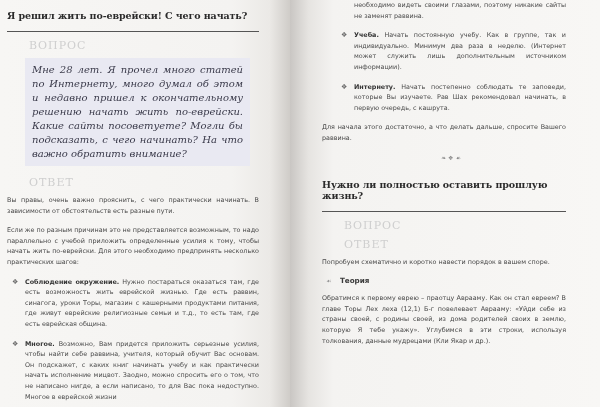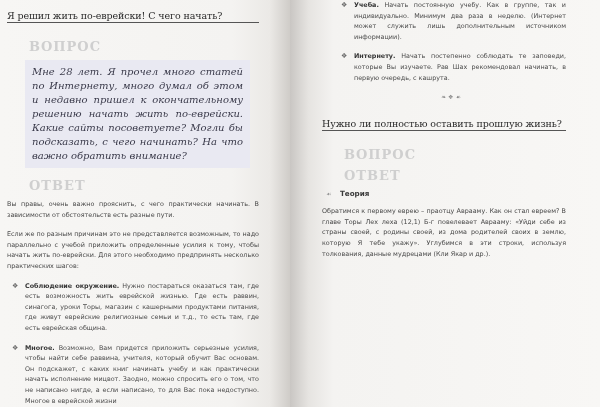--- a/index.html
+++ b/index.html
@@ -4,22 +4,22 @@
 <style>
   html,body{margin:0;padding:0;}
   body{width:600px;height:407px;overflow:hidden;background:#e9e7e4;position:relative;font-family:"DejaVu Sans","Liberation Sans",sans-serif;}
   .spread{position:absolute;left:0;top:0;width:600px;height:407px;display:flex;}
   .page{position:relative;height:407px;overflow:hidden;}
   .page-left{width:290px;background:linear-gradient(to right,#f7f6f4 0%,#f4f3f1 80%,#ebe9e6 93%,#cfccc8 100%);}
   .page-right{width:310px;background:linear-gradient(to right,#c9c6c3 0%,#e6e4e1 6%,#f4f3f1 14%,#f8f7f5 100%);}
   .content{position:absolute;}
   .page-left .content{left:7px;top:10px;width:252px;}
   .page-right .content{left:46px;top:0px;width:230px;}
-  .heading{font-family:"DejaVu Serif","Liberation Serif",serif;font-weight:normal;font-size:9.5px;color:#2a2a2a;border-bottom:1px solid #555;padding-bottom:1px;margin:0 0 16px 0;letter-spacing:-0.1px;}
-  .label{font-family:"DejaVu Serif","Liberation Serif",serif;font-size:13px;color:#cfcfcf;letter-spacing:1px;margin:0 0 6px 22px;font-weight:bold;}
+  .heading{font-family:"DejaVu Serif","Liberation Serif",serif;font-weight:bold;font-size:9.5px;color:#2a2a2a;border-bottom:1px solid #555;padding-bottom:10px;margin:0 0 7px 0;letter-spacing:-0.1px;}
+  .label{font-family:"DejaVu Serif","Liberation Serif",serif;font-size:11px;color:#cfcfcf;letter-spacing:1px;margin:0 0 6px 22px;font-weight:normal;}
   .qbox{background:#e9e9f2;margin:0 9px 10px 18px;padding:5px 7px;font-family:"DejaVu Serif","Liberation Serif",serif;font-style:italic;font-size:10px;line-height:14px;color:#3a3a4a;text-align:justify;}
   .p{font-size:6.4px;line-height:10.6px;color:#474747;text-align:justify;margin:0 0 9px 0;}
   .bullet{position:relative;padding-left:18px;font-size:6.4px;line-height:10.6px;color:#4a4a4a;text-align:justify;margin:0 0 9px 0;}
   .bullet .mark{position:absolute;left:5px;top:0;color:#6a6a6a;font-size:7px;}
   .bullet b{color:#333;}
   .sep{text-align:center;font-size:6px;color:#8a8a8a;margin:10px 0 18px 0;}
   .sub{font-size:7.2px;font-weight:bold;color:#3a3a3a;margin:2px 0 8px 0;}
   .sub .mark{color:#9a9a9a;font-weight:normal;margin-right:6px;font-size:6px;}
 </style>
 </head>
@@ -42,34 +42,39 @@
       <div class="bullet">
         <span class="mark">❖</span>
         <b>Многое.</b>
         <span>Возможно, Вам придется приложить серьезные усилия, чтобы найти себе раввина, учителя, который обучит Вас основам. Он подскажет, с каких книг начинать учебу и как практически начать исполнение мицвот. Заодно, можно спросить его о том, что не написано нигде, а если написано, то для Вас пока недоступно. Многое в еврейской жизни</span>
       </div>
     </div>
   </div>
 
   <div class="page page-right">
     <div class="content">
+      <div class="bullet" style="margin-top:0px;">
+        <span>необходимо видеть своими глазами, поэтому никакие сайты не заменят раввина.</span>
+      </div>
       <div class="bullet">
         <span class="mark">❖</span>
         <b>Учеба.</b>
         <span>Начать постоянную учебу. Как в группе, так и индивидуально. Минимум два раза в неделю. (Интернет может служить лишь дополнительным источником информации).</span>
       </div>
       <div class="bullet">
         <span class="mark">❖</span>
         <b>Интернету.</b>
         <span>Начать постепенно соблюдать те заповеди, которые Вы изучаете. Рав Шах рекомендовал начинать, в первую очередь, с кашрута.</span>
       </div>
+      <div class="p" style="margin-left:-14px;">Для начала этого достаточно, а что делать дальше, спросите Вашего раввина.</div>
       <div class="sep">❧ ❖ ☙</div>
       <div class="heading" style="margin-left:-14px;">Нужно ли полностью оставить прошлую жизнь?</div>
       <div class="label" style="margin-left:8px;">ВОПРОС</div>
       <div class="label" style="margin-left:8px;">ОТВЕТ</div>
+      <div class="p" style="margin-left:-14px;">Попробуем схематично и коротко навести порядок в вашем споре.</div>
       <div class="sub" style="margin-left:-10px;">
         <span class="mark">☙</span>
         <span>Теория</span>
       </div>
       <div class="p" style="margin-left:-14px;">Обратимся к первому еврею – праотцу Аврааму. Как он стал евреем? В главе Торы Лех леха (12,1) Б-г повелевает Аврааму: «Уйди себе из страны своей, с родины своей, из дома родителей своих в землю, которую Я тебе укажу». Углубимся в эти строки, используя толкования, данные мудрецами (Кли Якар и др.).</div>
     </div>
   </div>
 </div>
 
 </body></html>

